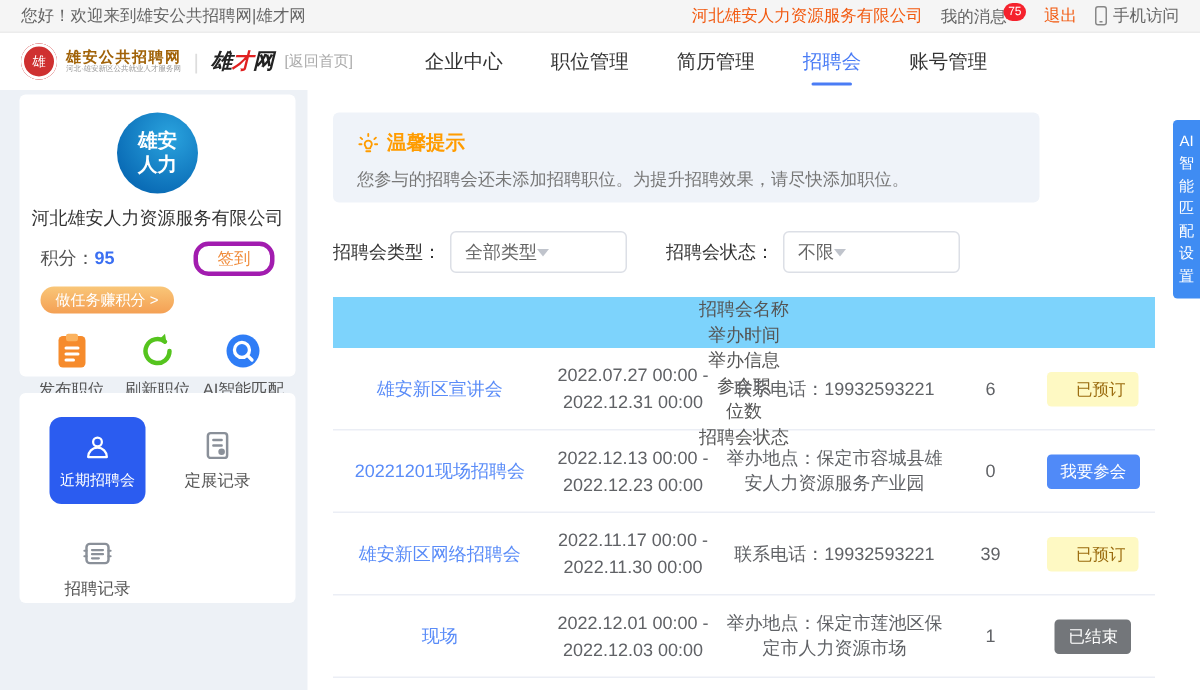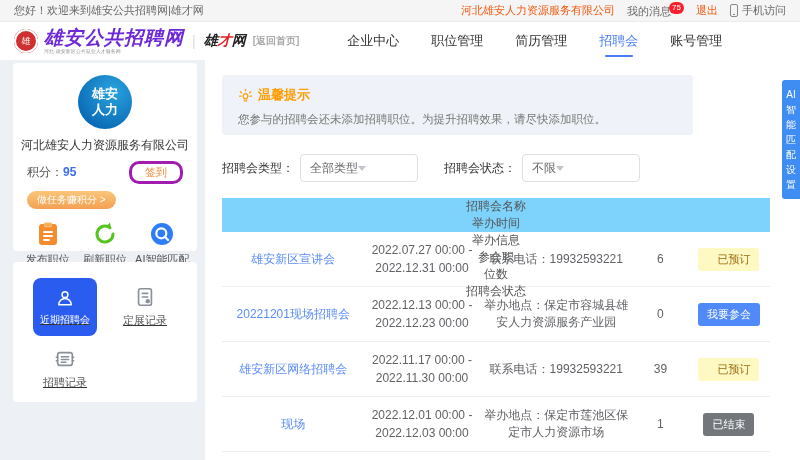--- a/index.html
+++ b/index.html
@@ -32,26 +32,26 @@
   .header {
     position:absolute; top:22px; left:0; right:0; height:38px; background:#fff;
     display:flex; align-items:center; padding:0 14px;
   }
   .logo-seal {
     width:24px; height:24px; border-radius:50%; background:#cf3030; color:#fff;
     display:flex; align-items:center; justify-content:center; font-size:9px;
     box-shadow:inset 0 0 0 2px #fff, inset 0 0 0 3px #cf3030;
   }
   .brand-wrap { margin-left:6px; line-height:1.1; }
-  .brand-main { font-size:19px; font-weight:bold; color:#6d28d9; letter-spacing:1px;font-style:italic; }
+  .brand-main { font-size:10px; font-weight:bold; color:#a16207; letter-spacing:1px; }
   .brand-sub { font-size:5px; color:#999; white-space:nowrap; }
   .brand-divider { color:#ddd; margin:0 8px; font-size:14px; }
   .brand-secondary { font-size:14px; font-weight:bold; font-style:italic; color:#222; }
   .brand-secondary b { color:#e02020; }
-  .back-home { color:#aaa; font-size:10px; margin-left:7px; cursor:pointer;font-weight:bold; }
+  .back-home { color:#aaa; font-size:10px; margin-left:7px; cursor:pointer; }
   .main-nav { margin-left:46px; display:flex; gap:28px; font-size:13px; }
   .nav-item { cursor:pointer; position:relative; padding:10px 2px; color:#333; }
   .nav-item.active { color:#4a7cf5; }
   .nav-item.active::after {
     content:""; position:absolute; left:18%; right:18%; bottom:3px; height:2px;
     background:#4a7cf5; border-radius:1px;
   }
   
   .card { position:absolute; background:#fff; border-radius:4px; }
   .card-profile { left:13px; top:63px; width:184px; height:188px; padding-top:12px; }
@@ -71,21 +71,21 @@
   .task-pill {
     display:inline-block; margin:7px 0 0 14px; font-size:10px; color:#fff;
     background:linear-gradient(180deg,#f9c678,#f4a054); border-radius:9px;
     padding:2px 10px; cursor:pointer;
   }
   .quick-actions { display:flex; justify-content:space-around; margin-top:12px; padding:0 6px; }
   .qa-item { text-align:center; font-size:11px; color:#555; cursor:pointer; width:56px; }
   .qa-item svg { display:block; margin:0 auto 5px; }
   
   .card-menu { left:13px; top:262px; width:184px; height:140px; padding:16px 12px; }
-  .menu-grid { display:flex; flex-wrap:wrap; row-gap:4px;text-decoration:underline; }
+  .menu-grid { display:flex; flex-wrap:wrap; row-gap:14px; }
   .menu-item {
     width:80px; height:58px; display:flex; flex-direction:column; align-items:center;
     justify-content:center; gap:5px; font-size:11px; color:#555; cursor:pointer; border-radius:8px;
   }
   .menu-item.active { background:#2b5cf0; color:#fff; width:64px; margin:0 8px; font-size:10px; }
   
   .main-panel { position:absolute; left:205px; top:60px; right:0; bottom:0; background:#fff; }
   .notice {
     position:absolute; left:17px; top:15px; width:471px; height:60px;
     background:#eff3f9; border-radius:4px; padding:11px 16px;

